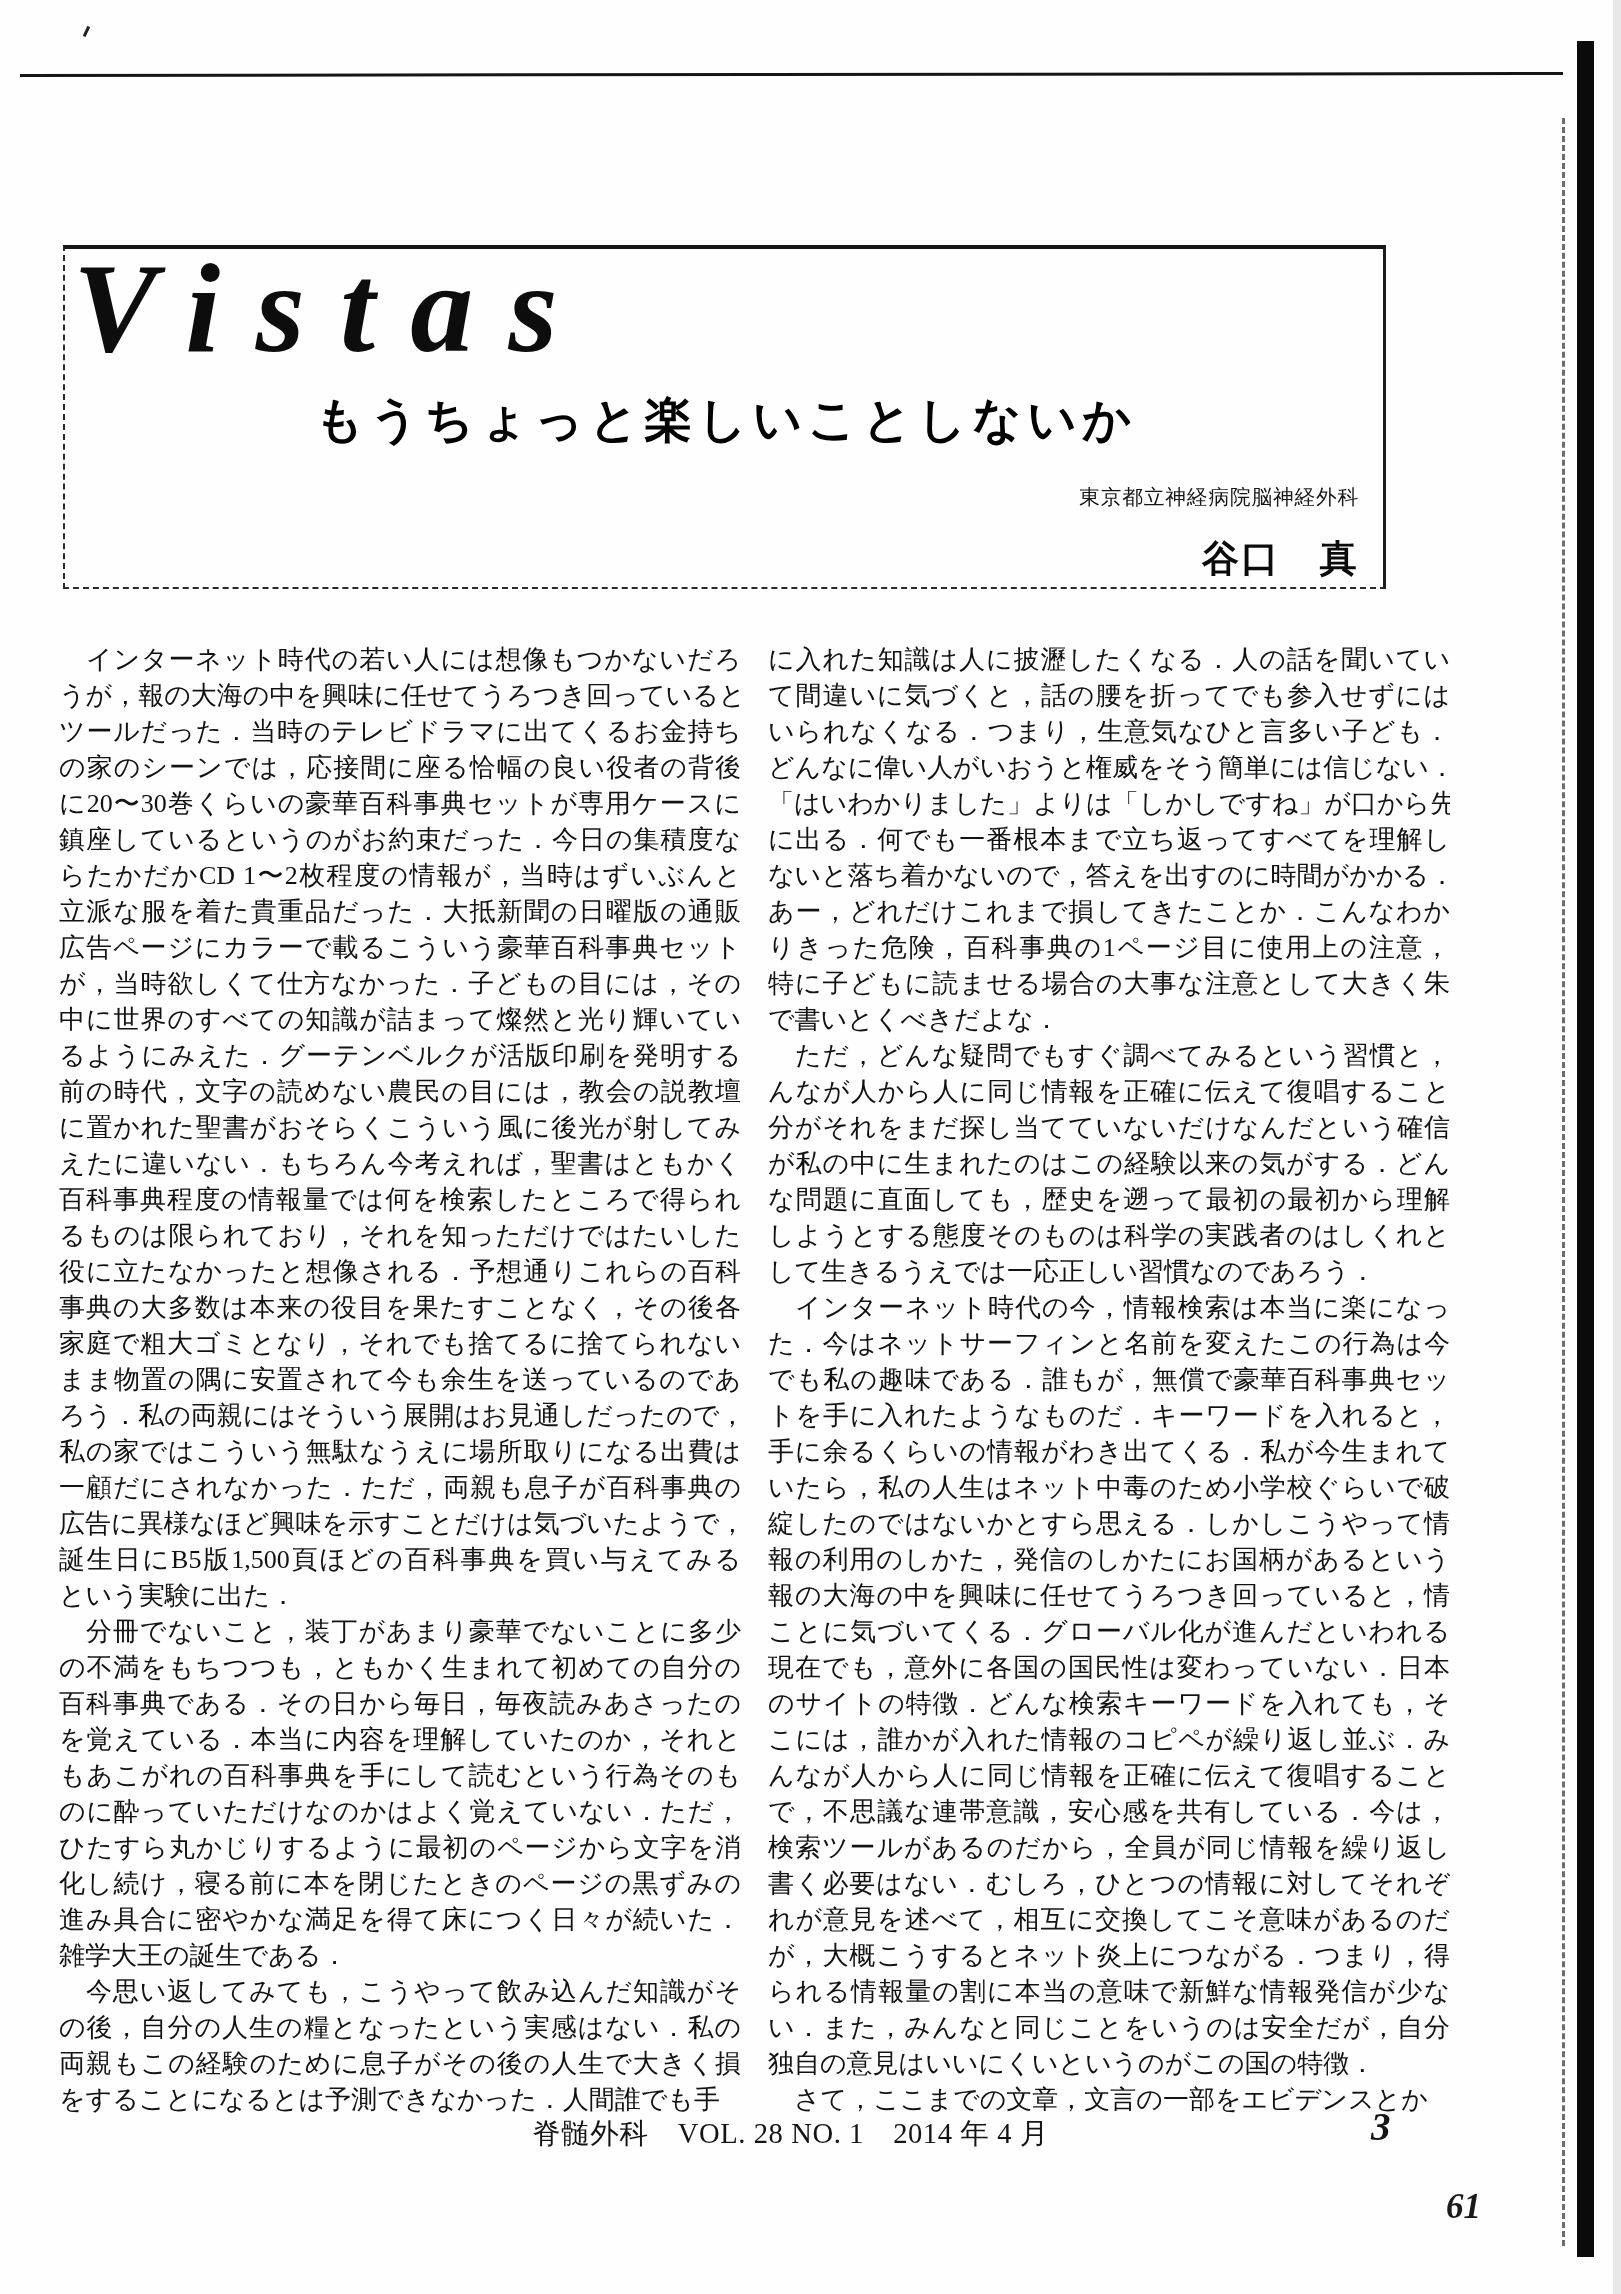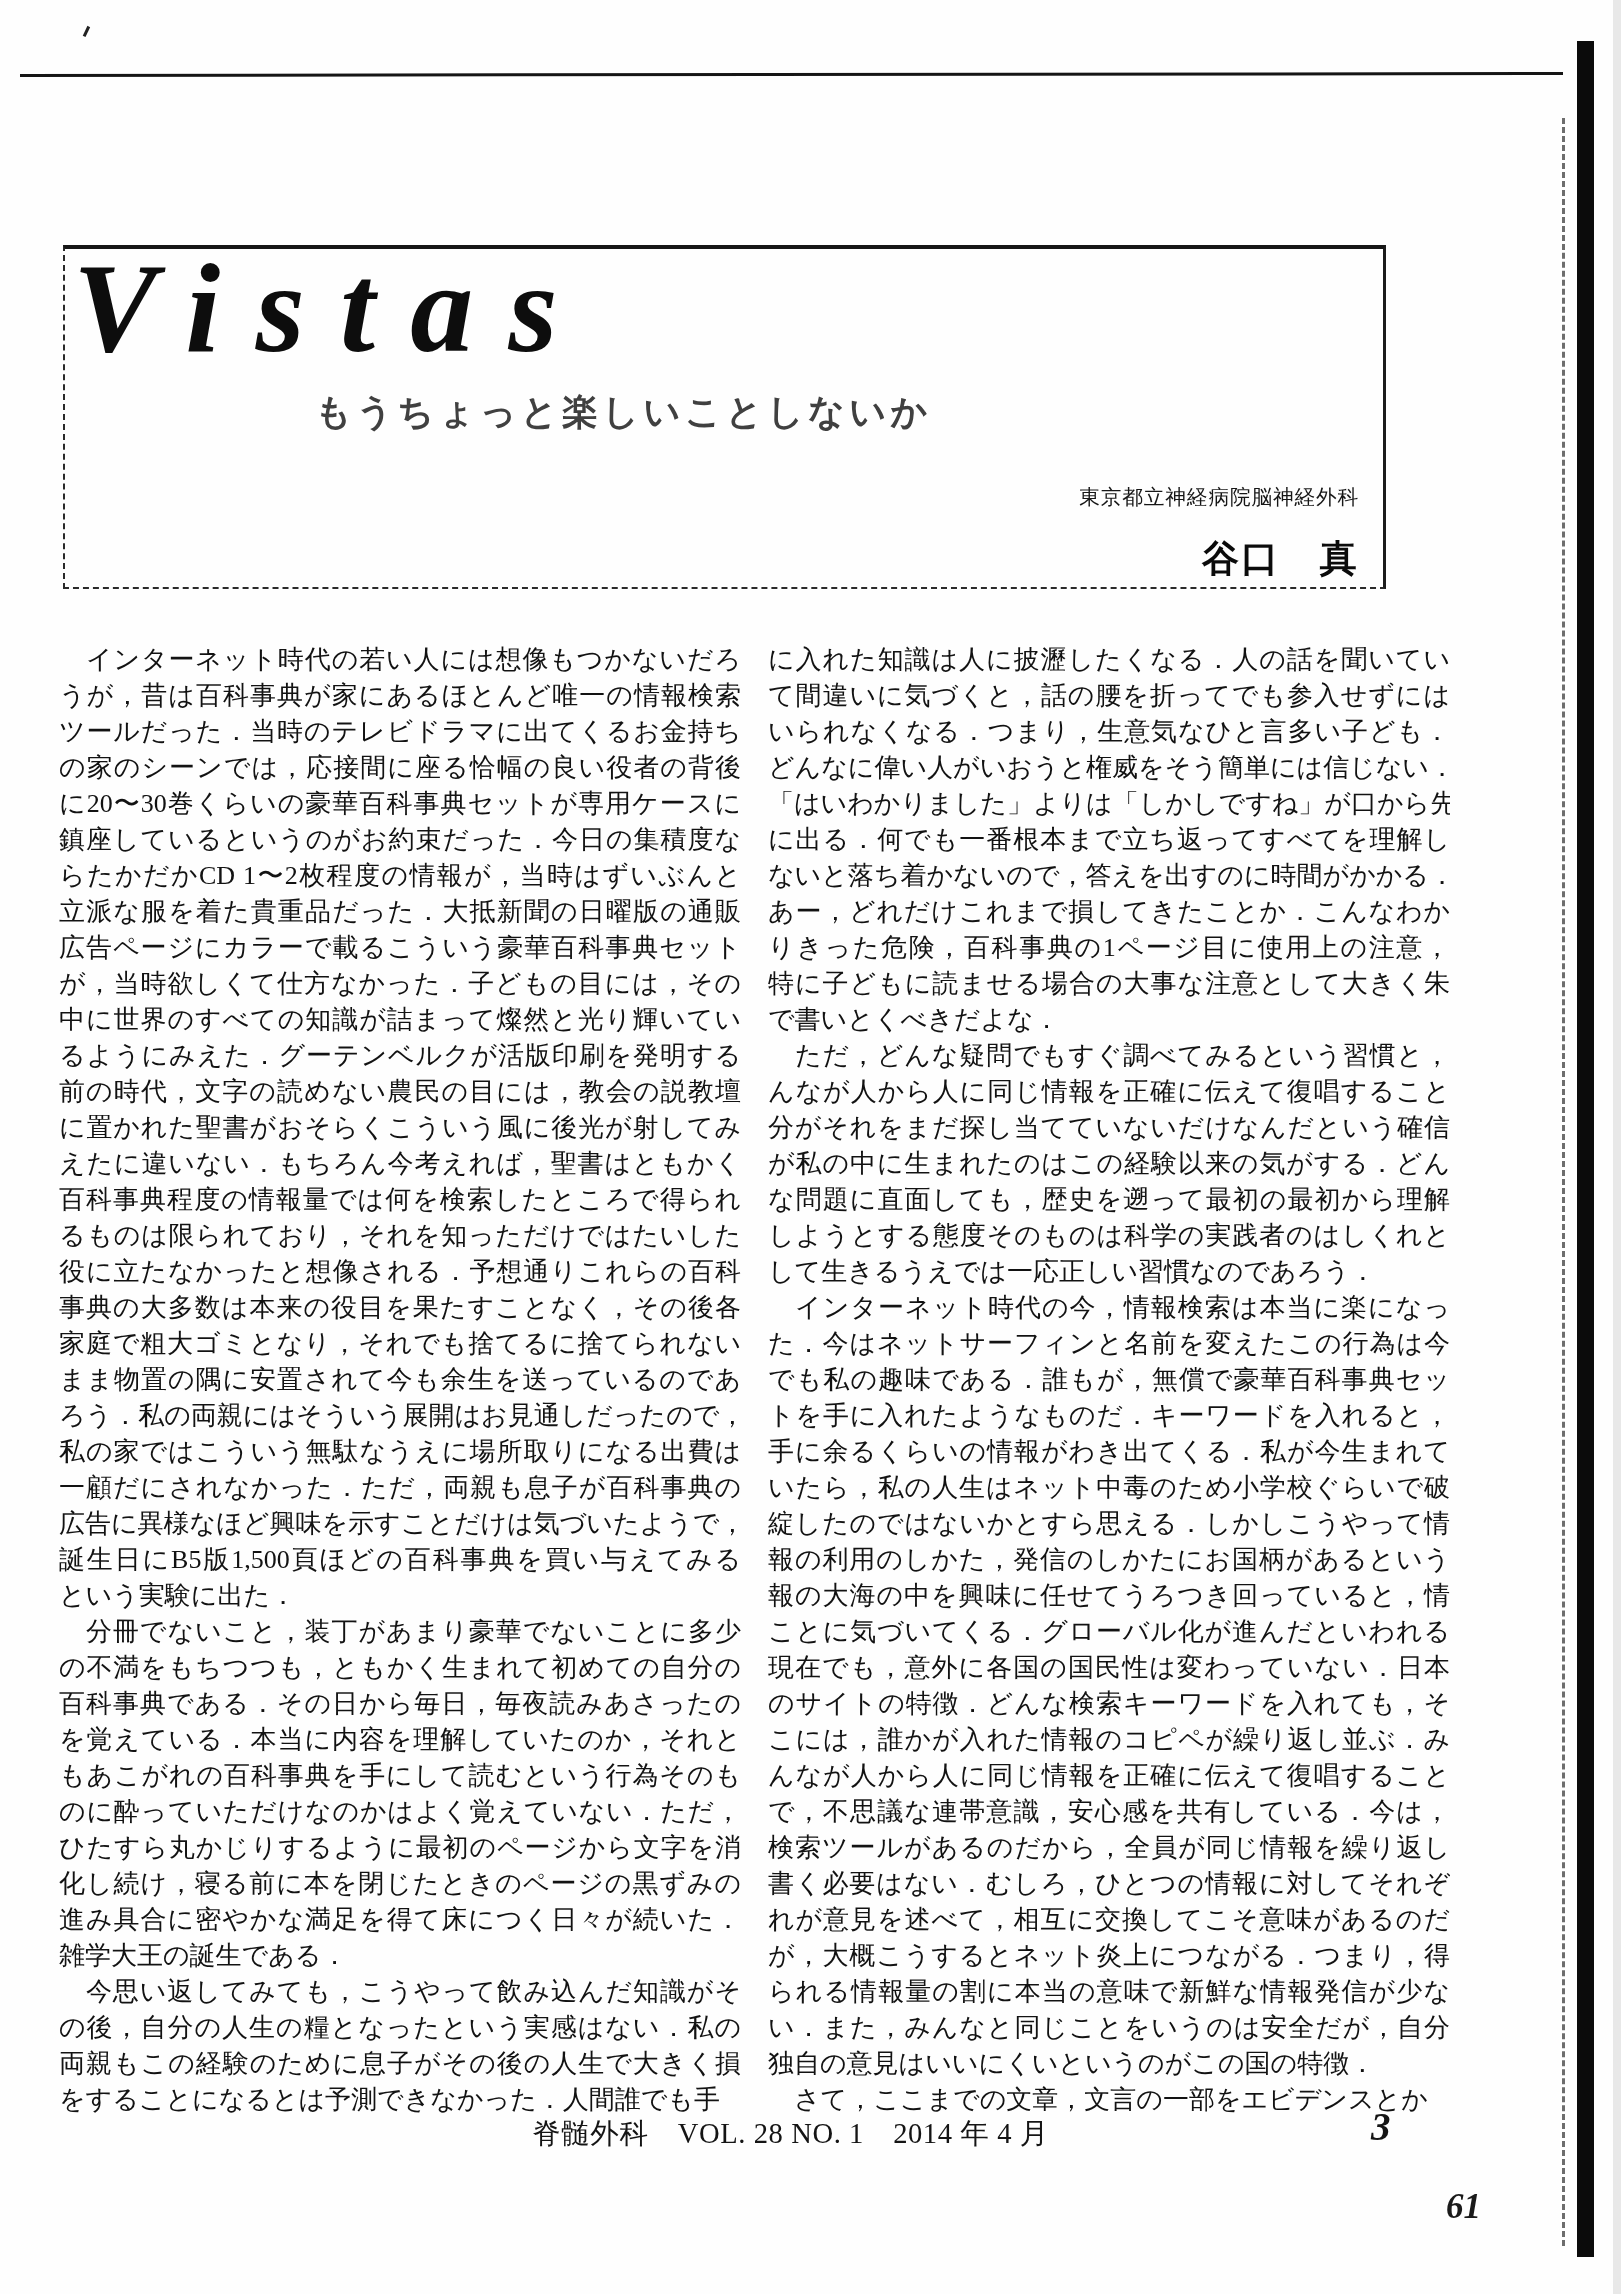--- a/index.html
+++ b/index.html
@@ -24,21 +24,21 @@
   .header-box { position:absolute; left:63px; top:245px; width:1318px; height:338px;
     border-top:4.9px solid #161616;
     border-right:3px solid #1c1c1c;
     border-bottom:2px dashed #2a2a2a;
     border-left:2px dashed #2a2a2a;
     background:#fefefe; }
   .logo-title { position:absolute; left:73px; top:246px;
     font-style:italic; font-weight:bold; font-size:126px; line-height:1.0;
     letter-spacing:0.28em; color:#0d0d0d; }
   .article-title { position:absolute; left:315px; top:388px;
-    font-weight:bold; font-size:36px; letter-spacing:0.12em; color:#404040; }
+    font-weight:bold; font-size:48px; letter-spacing:0.12em; color:#000000; }
   .byline { position:absolute; right:254px; top:483px; text-align:right; }
   .affiliation { font-size:20.7px; letter-spacing:0.04em; color:#161616;margin-left:11px; }
   .author { margin-top:23px; font-size:37px; font-weight:bold; letter-spacing:0.06em; color:#0b0b0b; }
 
   
   .column { position:absolute; top:642px; width:682px; font-size:26px; color:#121212; }
   .column-left  { left:59px; }
   .column-right { left:768px; }
   .bodyline { height:36px; line-height:36px; white-space:nowrap; overflow:hidden;
     text-align:justify; text-align-last:justify; text-justify:inter-character; }
@@ -65,21 +65,21 @@
   <div class="header-box"></div>
   <div class="logo-title">Vistas</div>
   <div class="article-title">もうちょっと楽しいことしないか</div>
   <div class="byline">
     <div class="affiliation">東京都立神経病院脳神経外科</div>
     <div class="author">谷口　真</div>
   </div>
 
   <div class="column column-left">
       <div class="bodyline">　インターネット時代の若い人には想像もつかないだろ</div>
-      <div class="bodyline">うが，昔は百科事典が家にあるほとんど唯一の情報検索</div>
+      <div class="bodyline">うが，報の大海の中を興味に任せてうろつき回っていると</div>
       <div class="bodyline">ツールだった．当時のテレビドラマに出てくるお金持ち</div>
       <div class="bodyline">の家のシーンでは，応接間に座る恰幅の良い役者の背後</div>
       <div class="bodyline">に20〜30巻くらいの豪華百科事典セットが専用ケースに</div>
       <div class="bodyline">鎮座しているというのがお約束だった．今日の集積度な</div>
       <div class="bodyline">らたかだかCD 1〜2枚程度の情報が，当時はずいぶんと</div>
       <div class="bodyline">立派な服を着た貴重品だった．大抵新聞の日曜版の通販</div>
       <div class="bodyline">広告ページにカラーで載るこういう豪華百科事典セット</div>
       <div class="bodyline">が，当時欲しくて仕方なかった．子どもの目には，その</div>
       <div class="bodyline">中に世界のすべての知識が詰まって燦然と光り輝いてい</div>
       <div class="bodyline">るようにみえた．グーテンベルクが活版印刷を発明する</div>

